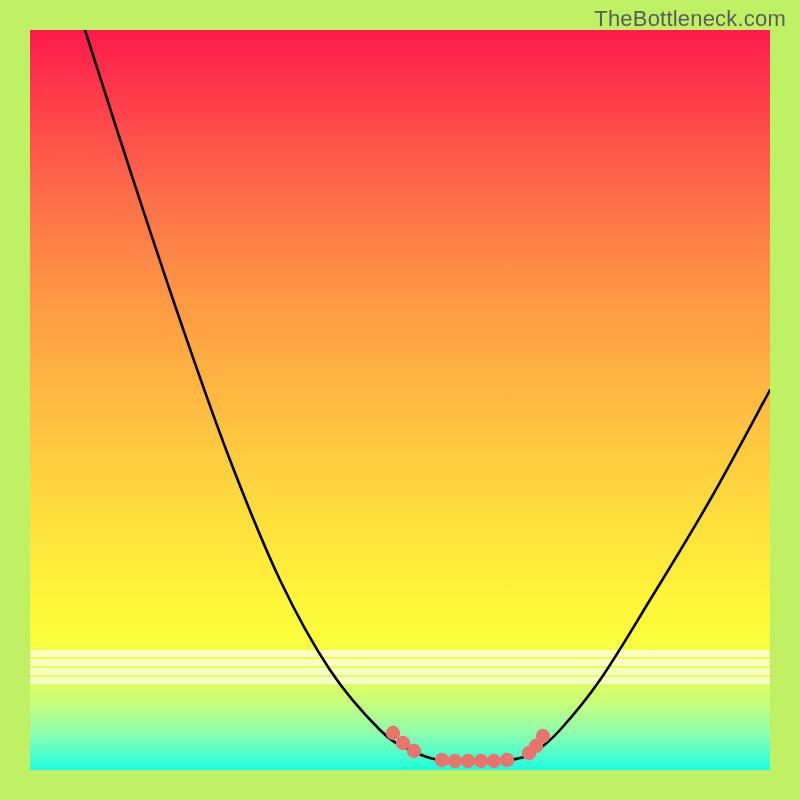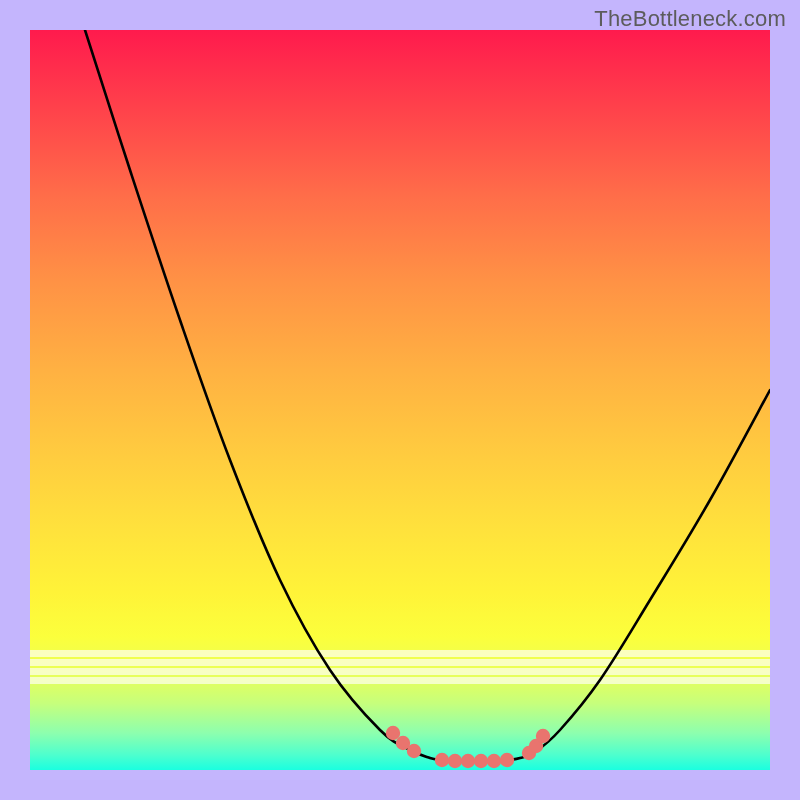--- a/index.html
+++ b/index.html
@@ -8,21 +8,21 @@
     width: 800px;
     height: 800px;
     background: #000;
     overflow: hidden;
     font-family: Arial, Helvetica, sans-serif;
   }
   .frame {
     position: relative;
     width: 800px;
     height: 800px;
-    background: #c4b5fd;
+    background: #bef264;
   }
   .plot-area {
     position: absolute;
     left: 30px;
     top: 30px;
     width: 740px;
     height: 740px;
     background: linear-gradient(
       to bottom,
       #ff1a4d 0%,

